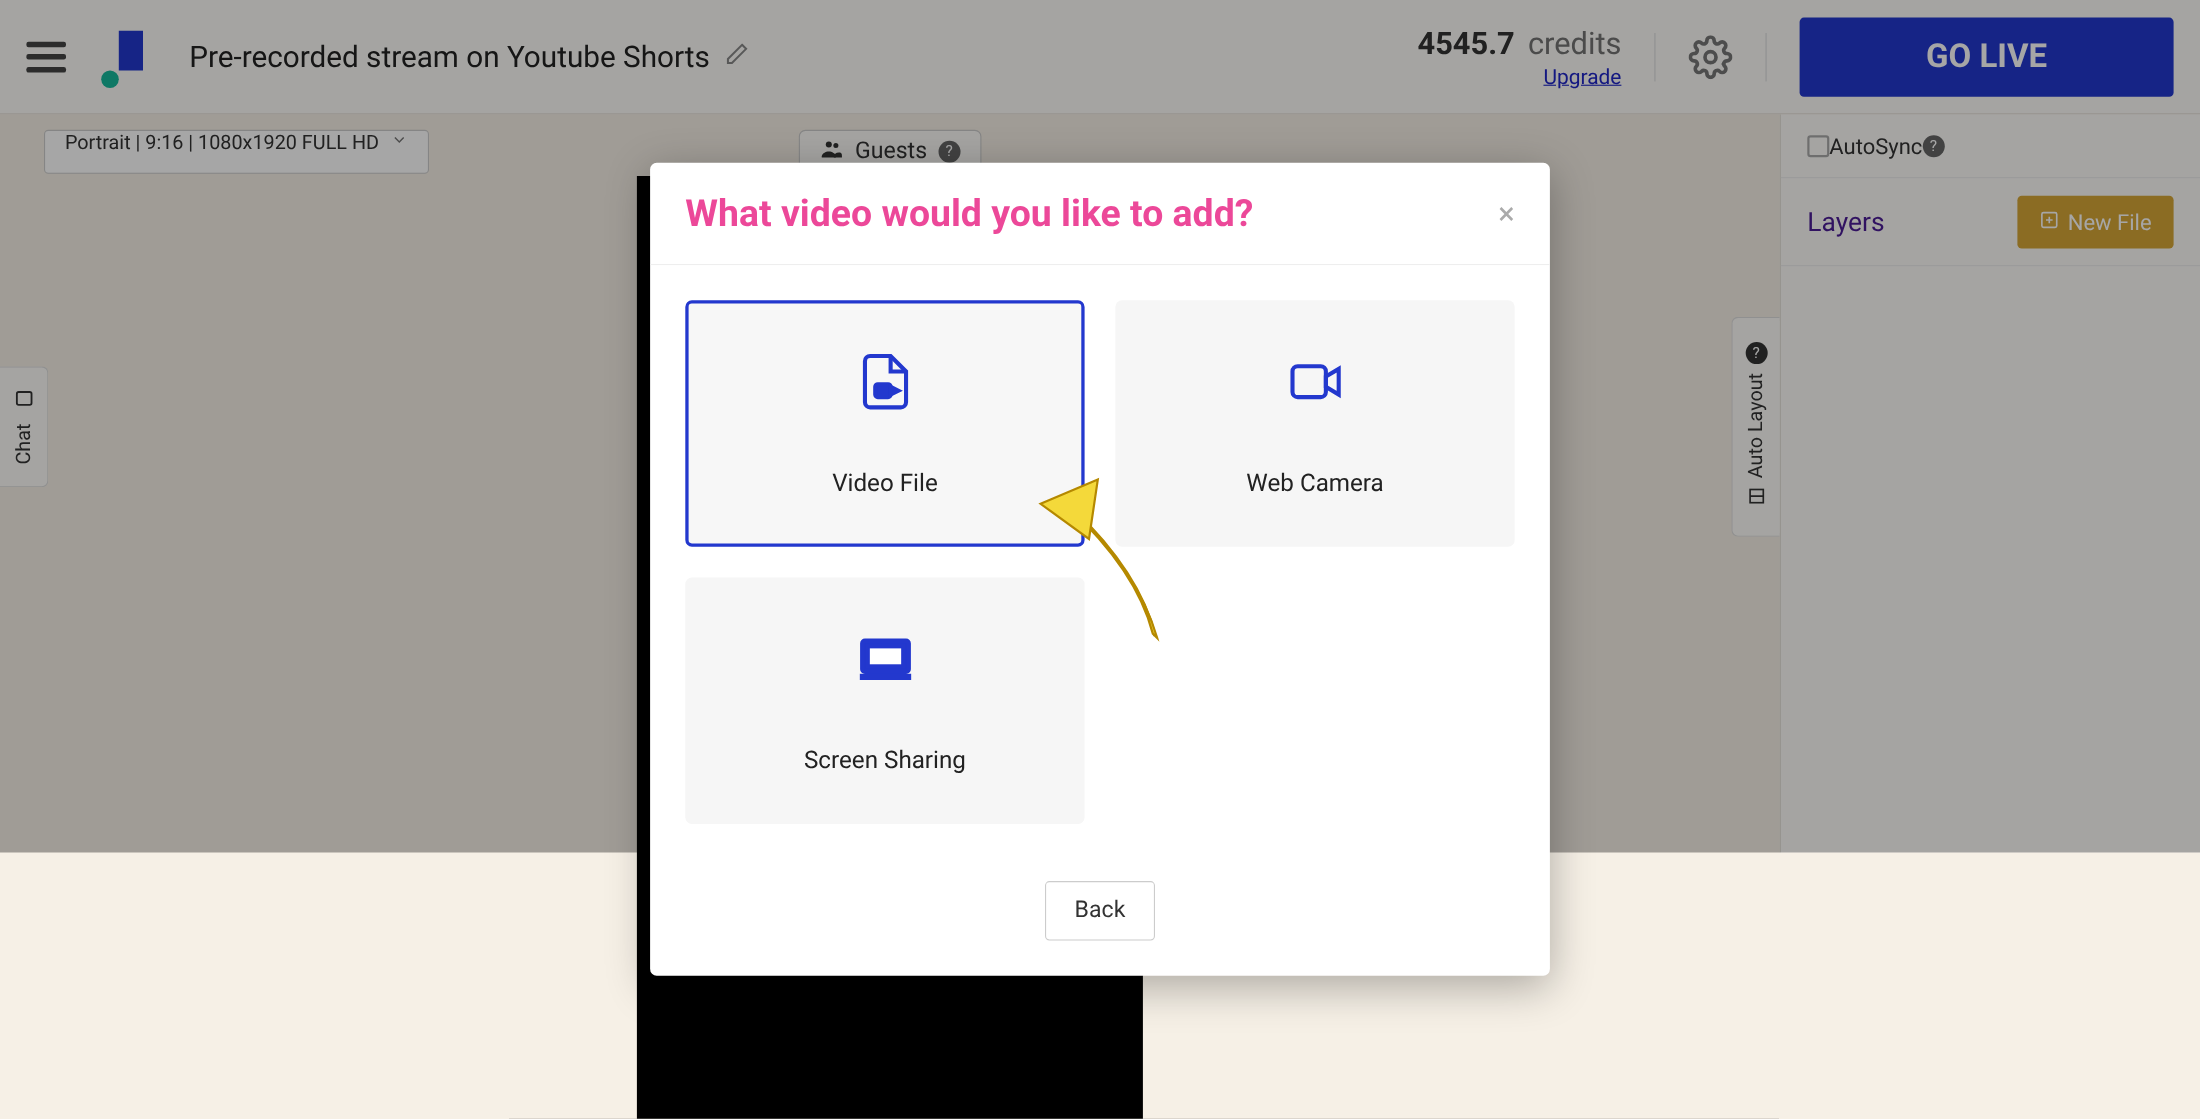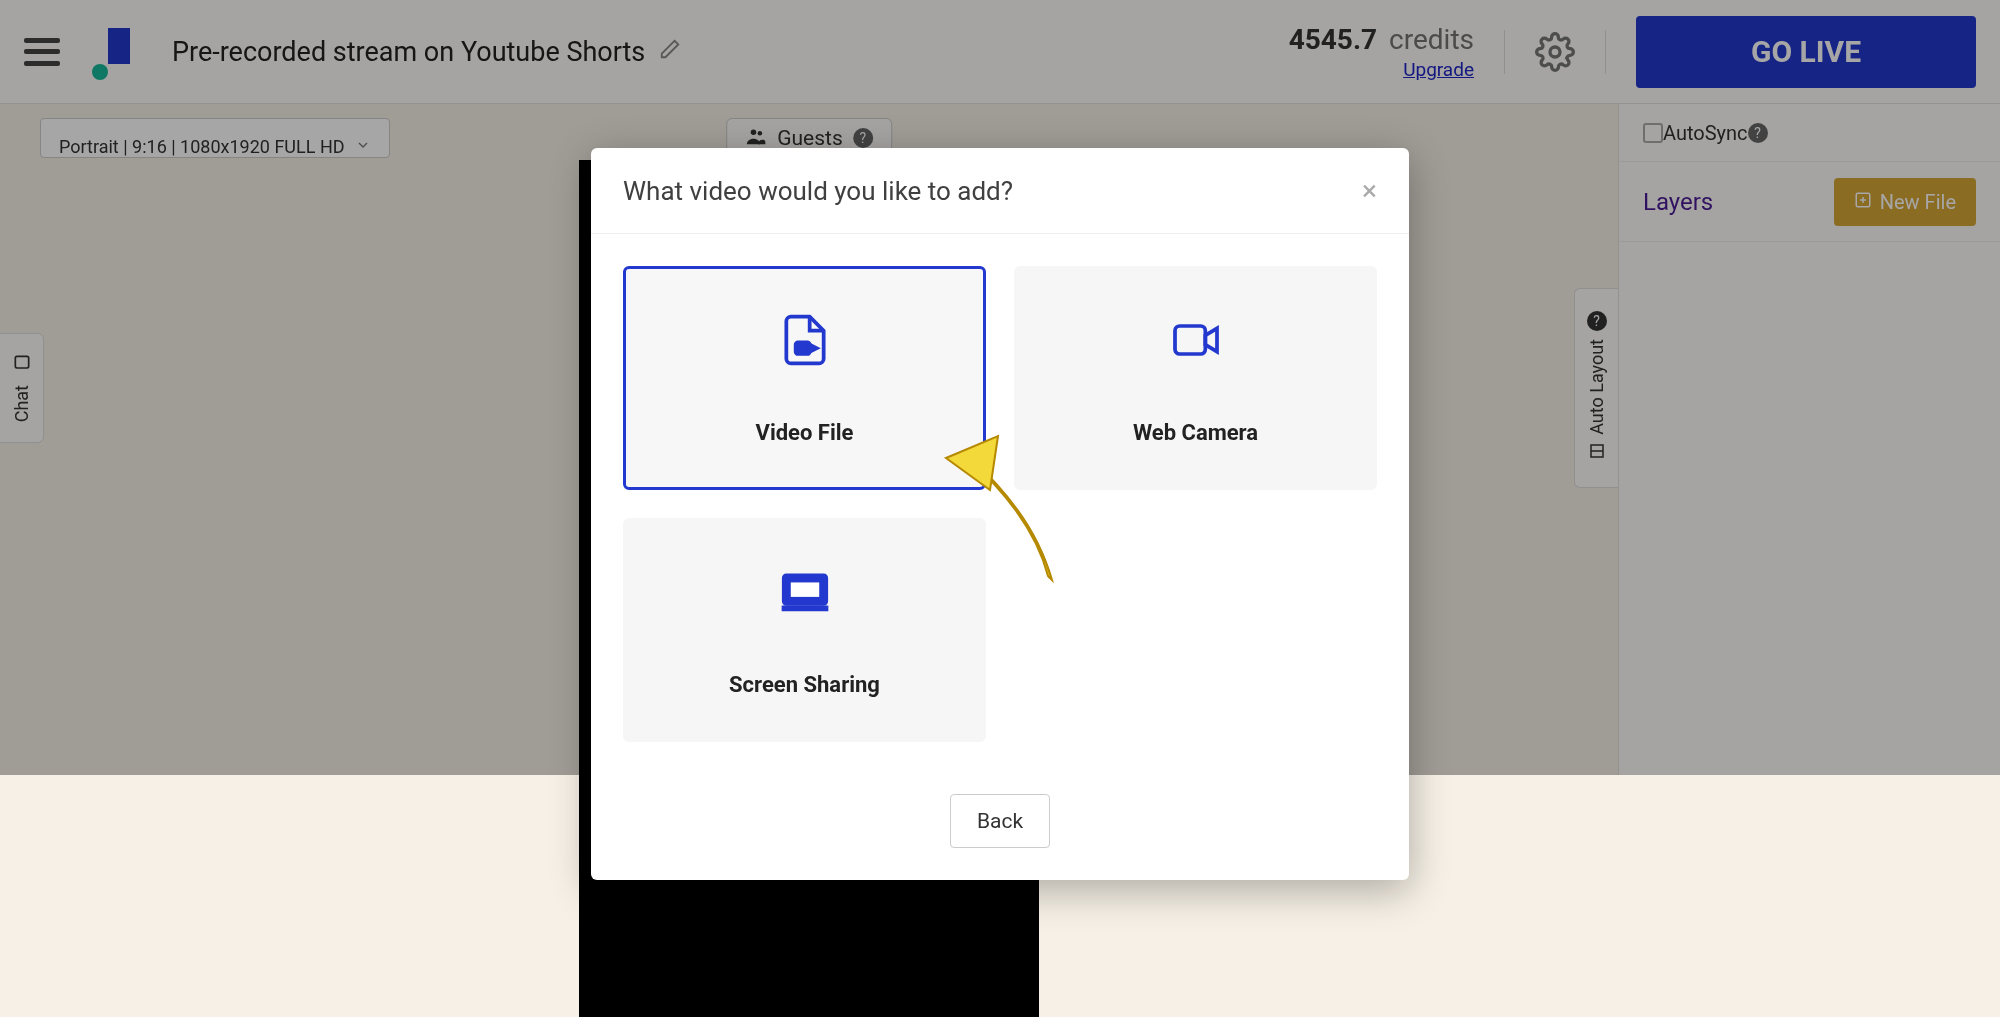--- a/index.html
+++ b/index.html
@@ -43,21 +43,21 @@
     
     .main { display: flex; height: calc(100% - 104px); }
     .canvas-area { flex: 1; position: relative; background: #f6f0e6; }
     .right-panel { width: 382px; border-left: 1px solid #e5e1d9; background: #fdfcf9; display: flex; flex-direction: column; }
 
     .format-select {
       position: absolute; top: 14px; left: 40px;
       width: 350px; height: 40px;
       border: 1px solid #ccc; border-radius: 4px;
       background: #fff; padding: 0 18px;
-      display: flex; align-items: flex-end; justify-content: space-between;
+      display: flex; align-items: flex-start; justify-content: space-between;
       font-size: 18px; color: #333;
     }
 
     .guests-toggle {
       position: absolute; top: 14px; left: 50%; transform: translateX(-50%);
       height: 40px; padding: 0 18px;
       border: 1px solid #ccc; border-top-left-radius: 6px; border-top-right-radius: 6px;
       background: #fdfcf9;
       display: flex; align-items: center; gap: 10px;
       font-size: 21px; color: #333;
@@ -136,32 +136,32 @@
 
     .modal {
       width: 818px; background: #fff; border-radius: 6px;
       box-shadow: 0 10px 40px rgba(0,0,0,.3);
       position: relative;
     }
     .modal-header {
       padding: 26px 32px; border-bottom: 1px solid #eee;
       display: flex; align-items: center; justify-content: space-between;
     }
-    .modal-title { font-size: 26px; color: #404040; font-weight: 400; }
+    .modal-title { font-size: 34px; color: #ec4899; font-weight: 700; }
     .modal-close { font-size: 28px; color: #aaa; cursor: pointer; background: none; border: none; }
     .modal-body { padding: 32px; display: grid; grid-template-columns: 1fr 1fr; gap: 28px; }
     .option-card {
       height: 224px; border-radius: 6px;
       display: flex; flex-direction: column; align-items: center; justify-content: center;
       gap: 48px; cursor: pointer;
       background: #f6f6f6;
     }
     .option-card.selected { border: 3px solid #2338ce; background: #f7f7f7; }
     .option-icon svg { width: 56px; height: 56px; }
-    .option-label { font-size: 22px; color: #222; font-weight: 700; }
+    .option-label { font-size: 22px; color: #222; font-weight: 400; }
     .modal-footer { display: flex; justify-content: center; padding: 20px 0 32px; }
     .back-btn {
       height: 54px; padding: 0 26px; background: #fff; border: 1px solid #ccc;
       border-radius: 4px; font-size: 21px; color: #333; cursor: pointer;
     }
 
     
     .arrow-annot {
       position: absolute;
       left: 940px; top: 428px;

